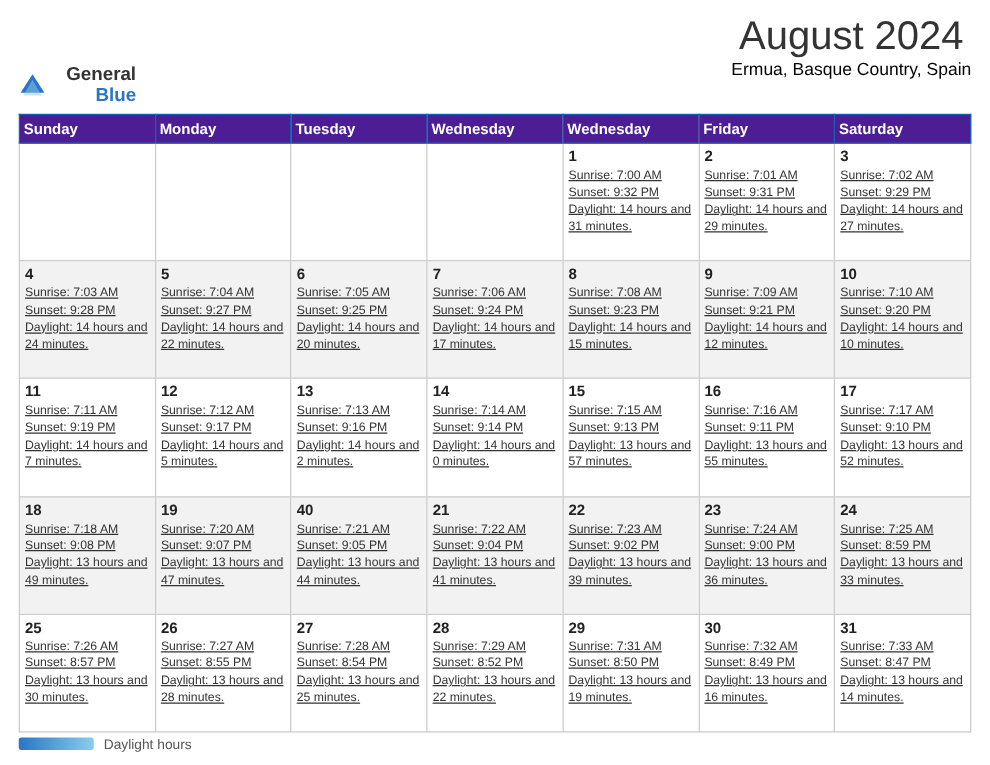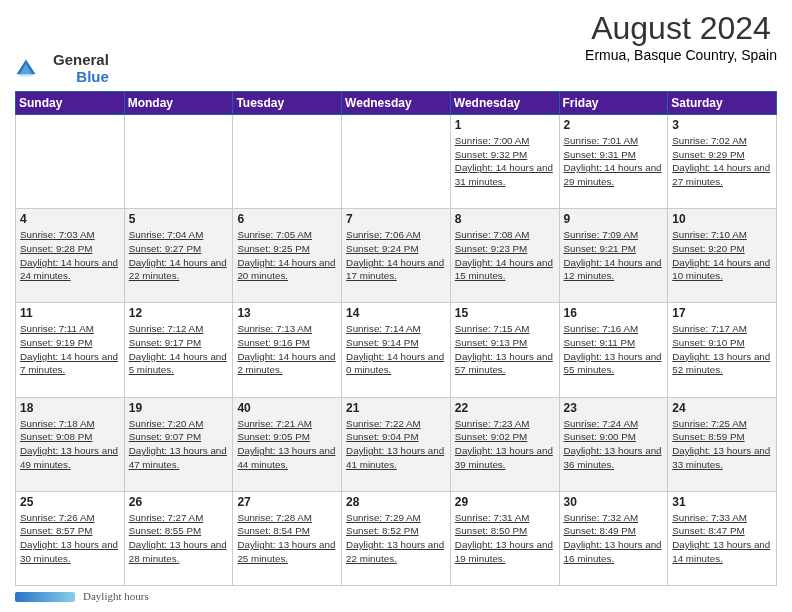--- a/index.html
+++ b/index.html
@@ -81,24 +81,23 @@
       color: #333;
       font-size: 9.8px;
       line-height: 1.4;
       text-decoration: underline;
     }
     .empty {
       background: #fff !important;
     }
     .footer {
       display: flex;
-      align-items: flex-end;
+      align-items: flex-start;
       gap: 8px;
       margin-top: 4px;
-      font-family: Liberation Serif, serif;
     }
     .daylight-bar {
       width: 60px;
       height: 10px;
       background: linear-gradient(to right, #2a75c7, #87ceeb);
       border-radius: 2px;
     }
     .footer-label {
       font-size: 11px;
       color: #555;

